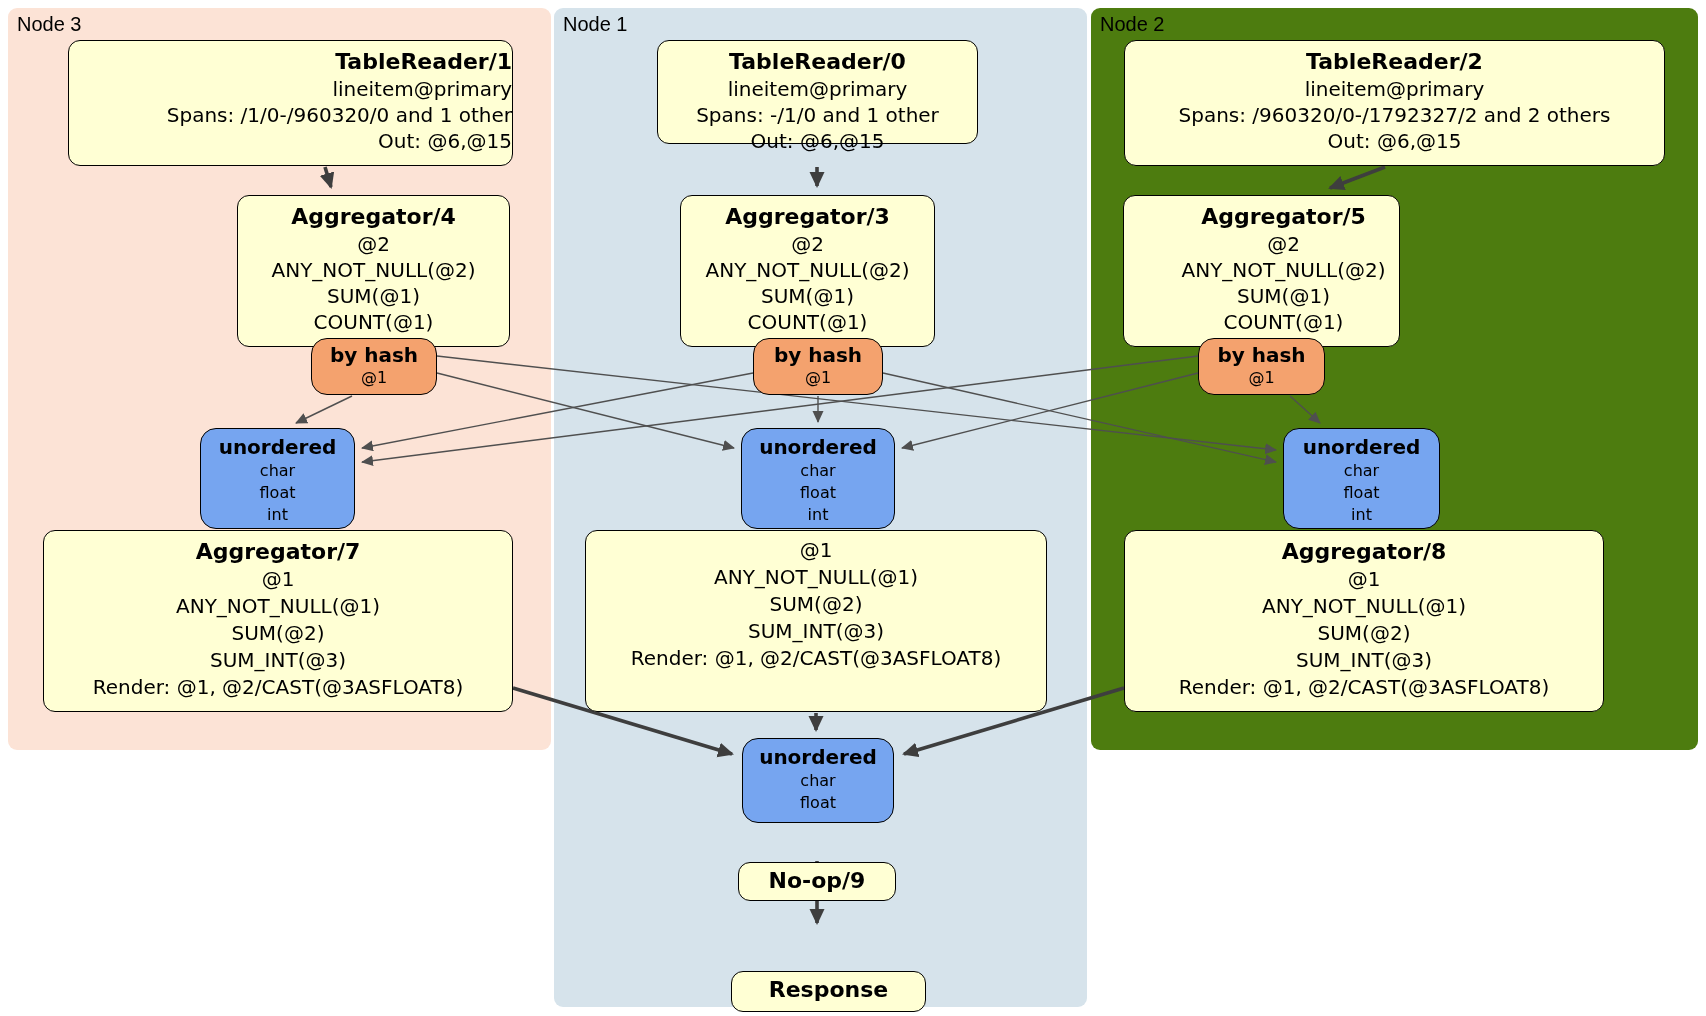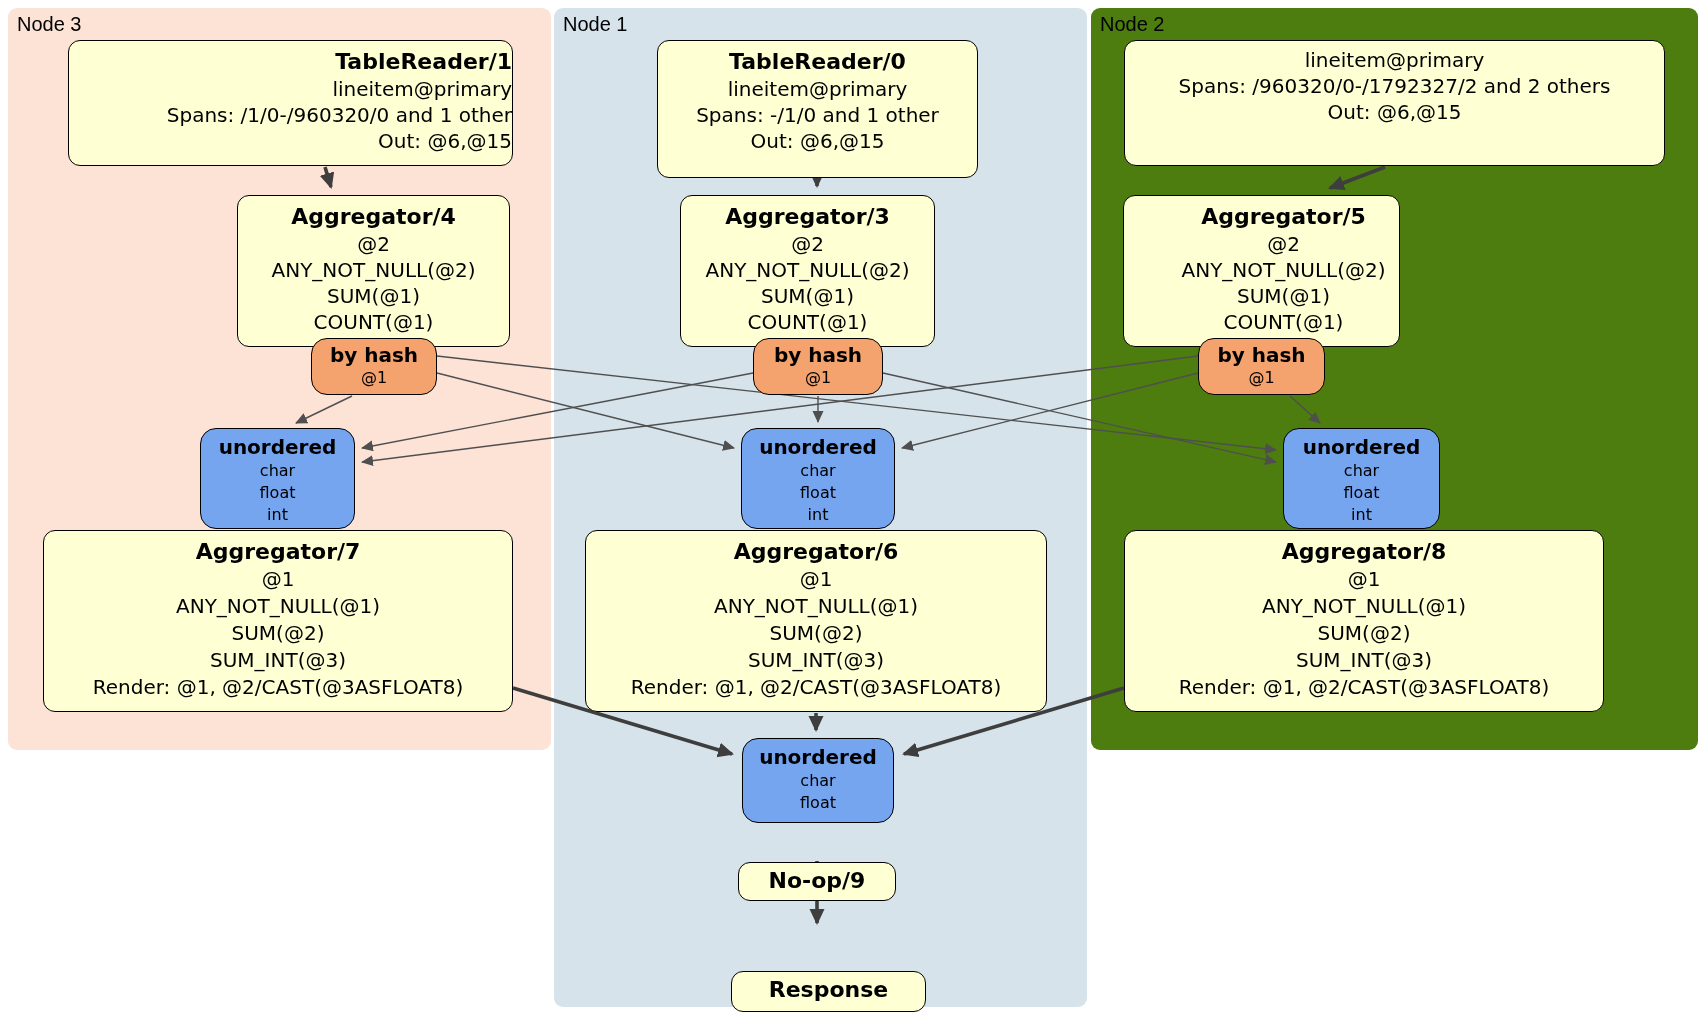--- a/index.html
+++ b/index.html
@@ -79,27 +79,28 @@
       <line x1="817" y1="861" x2="817" y2="923" marker-end="url(#ah-thick)"></line>
     </g>
   </svg>
 
   <div class="node-box proc" style="left:68px;top:40px;width:445px;height:126px;text-align:right;">
     <div class="proc-title">TableReader/1</div>
     <div class="proc-line">lineitem@primary</div>
     <div class="proc-line">Spans: /1/0-/960320/0 and 1 other</div>
     <div class="proc-line">Out: @6,@15</div>
   </div>
-  <div class="node-box proc" style="left:657px;top:40px;width:321px;height:138px;text-align:center;">
+  <div class="node-box proc" style="left:657px;top:40px;width:321px;height:104px;text-align:center;">
     <div class="proc-title">TableReader/0</div>
     <div class="proc-line">lineitem@primary</div>
     <div class="proc-line">Spans: -/1/0 and 1 other</div>
     <div class="proc-line">Out: @6,@15</div>
   </div>
   <div class="node-box proc" style="left:1124px;top:40px;width:541px;height:126px;">
+    <div class="proc-title">TableReader/2</div>
     <div class="proc-line">lineitem@primary</div>
     <div class="proc-line">Spans: /960320/0-/1792327/2 and 2 others</div>
     <div class="proc-line">Out: @6,@15</div>
   </div>
 
   <div class="node-box proc" style="left:237px;top:195px;width:273px;height:152px;">
     <div class="proc-title">Aggregator/4</div>
     <div class="proc-line">@2</div>
     <div class="proc-line">ANY_NOT_NULL(@2)</div>
     <div class="proc-line">SUM(@1)</div>
@@ -154,21 +155,20 @@
 
   <div class="node-box proc row3" style="left:43px;top:530px;width:470px;height:182px;">
     <div class="proc-title">Aggregator/7</div>
     <div class="proc-line">@1</div>
     <div class="proc-line">ANY_NOT_NULL(@1)</div>
     <div class="proc-line">SUM(@2)</div>
     <div class="proc-line">SUM_INT(@3)</div>
     <div class="proc-line">Render: @1, @2/CAST(@3ASFLOAT8)</div>
   </div>
   <div class="node-box proc row3" style="left:585px;top:530px;width:462px;height:182px;">
-    <div class="proc-title">Aggregator/6</div>
     <div class="proc-line">@1</div>
     <div class="proc-line">ANY_NOT_NULL(@1)</div>
     <div class="proc-line">SUM(@2)</div>
     <div class="proc-line">SUM_INT(@3)</div>
     <div class="proc-line">Render: @1, @2/CAST(@3ASFLOAT8)</div>
   </div>
   <div class="node-box proc row3" style="left:1124px;top:530px;width:480px;height:182px;">
     <div class="proc-title">Aggregator/8</div>
     <div class="proc-line">@1</div>
     <div class="proc-line">ANY_NOT_NULL(@1)</div>

